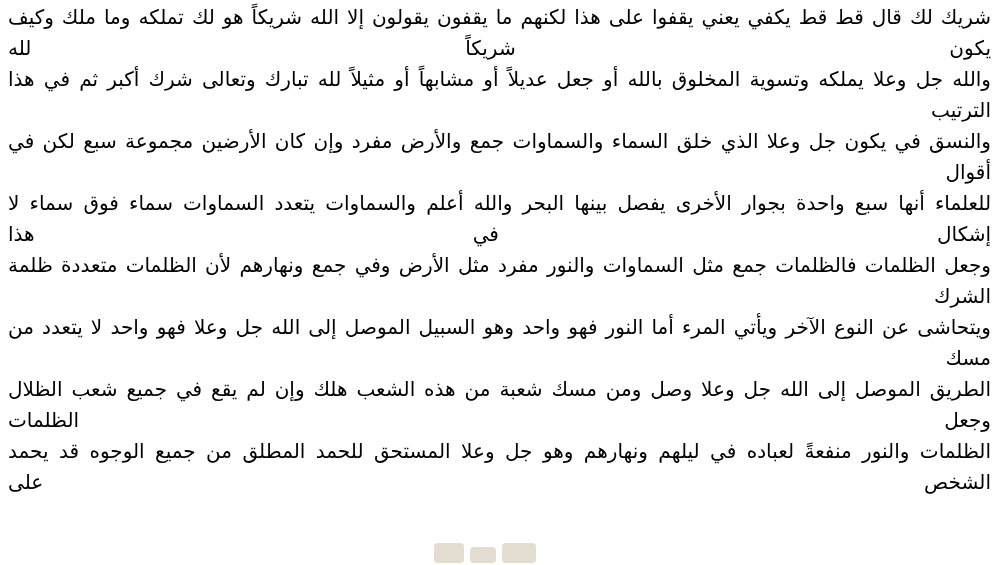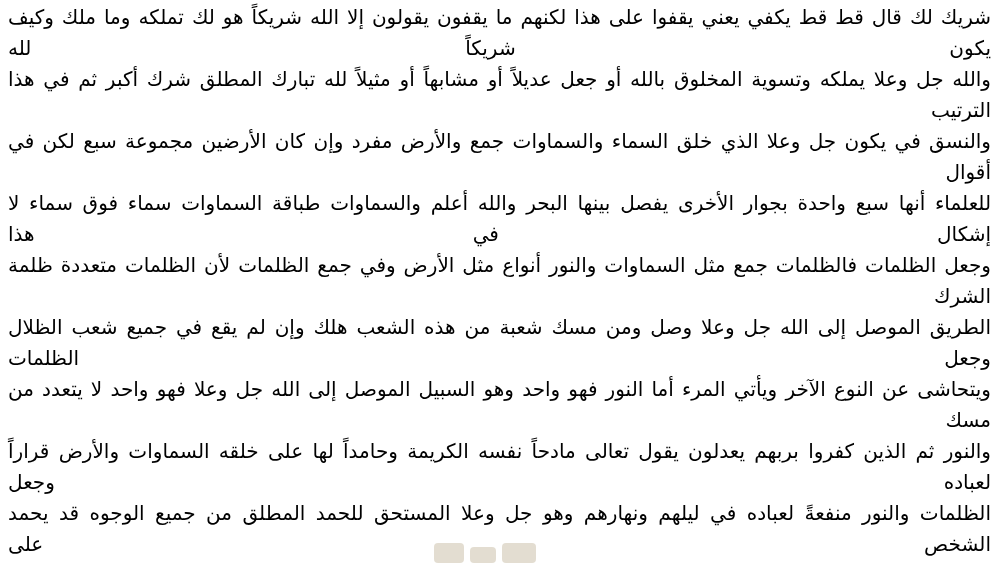--- a/index.html
+++ b/index.html
@@ -63,23 +63,22 @@
 
 <div class="watermark">
   <span class="wm-blob wm-b1"></span>
   <span class="wm-blob wm-b2"></span>
   <span class="wm-blob wm-b3"></span>
 </div>
 
 <div class="page">
   <div class="text-block">
     <p class="line">شريك لك  قال قط قط  يكفي  يعني يقفوا على هذا  لكنهم ما يقفون  يقولون إلا الله  شريكاً هو لك  تملكه وما ملك  وكيف يكون شريكاً لله</p>
-    <p class="line">والله جل وعلا يملكه  وتسوية المخلوق  بالله  أو جعل  عديلاً أو مشابهاً  أو  مثيلاً  لله تبارك المطلق  شرك أكبر  ثم في هذا الترتيب</p>
+    <p class="line">والله جل وعلا يملكه  وتسوية المخلوق  بالله  أو جعل  عديلاً أو مشابهاً  أو  مثيلاً  لله تبارك وتعالى  شرك أكبر  ثم في هذا الترتيب</p>
     <p class="line">والنسق  في يكون جل وعلا  الذي خلق السماء  والسماوات جمع  والأرض مفرد  وإن كان الأرضين  مجموعة سبع  لكن في أقوال</p>
-    <p class="line">للعلماء  أنها سبع  واحدة بجوار الأخرى  يفصل بينها البحر والله أعلم  والسماوات طباقة  السماوات سماء فوق سماء  لا إشكال في هذا</p>
-    <p class="line">وجعل الظلمات  فالظلمات  جمع مثل السماوات  والنور أنواع  مثل الأرض  وفي جمع الظلمات  لأن الظلمات متعددة  ظلمة الشرك</p>
+    <p class="line">للعلماء  أنها سبع  واحدة بجوار الأخرى  يفصل بينها البحر والله أعلم  والسماوات يتعدد  السماوات سماء فوق سماء  لا إشكال في هذا</p>
+    <p class="line">وجعل الظلمات  فالظلمات  جمع مثل السماوات  والنور مفرد  مثل الأرض  وفي جمع ونهارهم  لأن الظلمات متعددة  ظلمة الشرك</p>
+    <p class="line">ويتحاشى عن النوع الآخر  ويأتي المرء  أما النور فهو واحد  وهو السبيل الموصل إلى الله جل وعلا  فهو واحد لا يتعدد  من مسك</p>
     <p class="line">الطريق الموصل إلى الله جل وعلا  وصل  ومن مسك شعبة من هذه الشعب  هلك  وإن لم يقع في جميع شعب الظلال  وجعل الظلمات</p>
-    <p class="line">ويتحاشى عن النوع الآخر  ويأتي المرء  أما النور فهو واحد  وهو السبيل الموصل إلى الله جل وعلا  فهو واحد لا يتعدد  من مسك</p>
-    <p class="line">والنور  ثم الذين كفروا  بربهم يعدلون  يقول تعالى  مادحاً نفسه الكريمة  وحامداً لها على خلقه السماوات والأرض  قراراً لعباده  وجعل</p>
     <p class="line">الظلمات والنور  منفعةً لعباده في ليلهم ونهارهم  وهو جل وعلا المستحق  للحمد المطلق  من جميع الوجوه  قد يحمد الشخص  على</p>
 
   </div>
 </div>
 
 </body></html>

